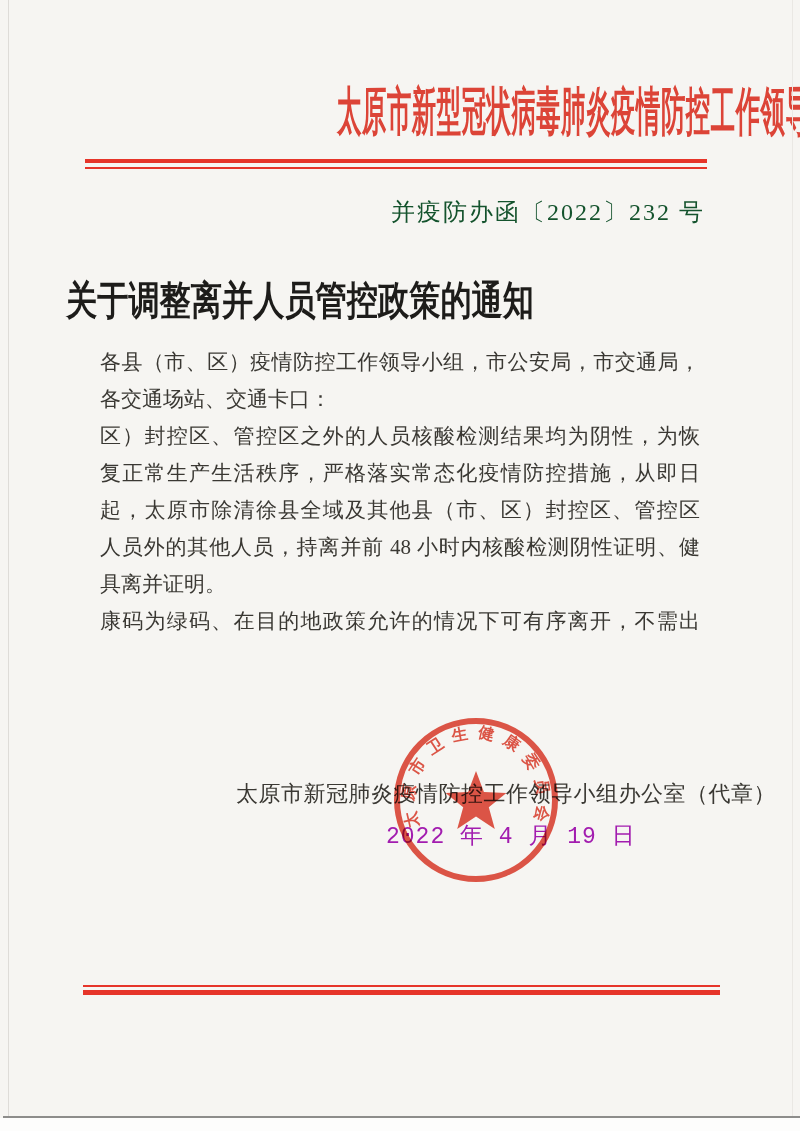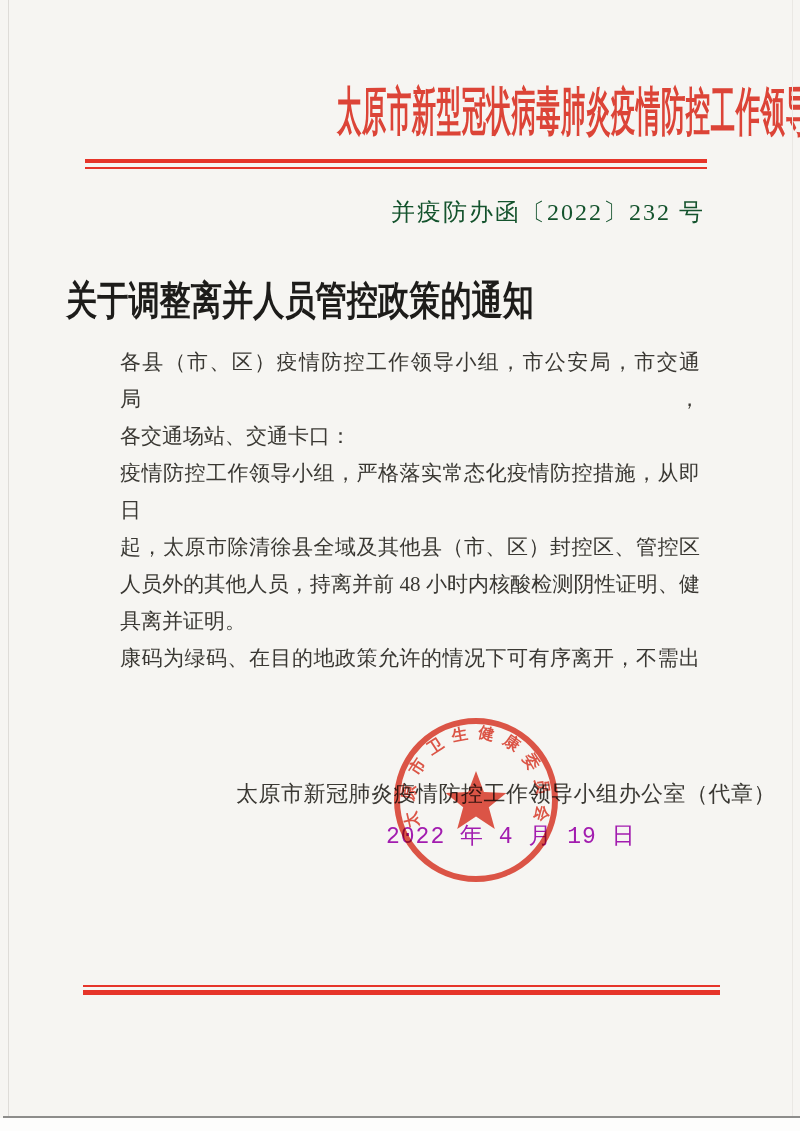--- a/index.html
+++ b/index.html
@@ -51,21 +51,21 @@
   .doc-title .stretch {
     display: inline-block; white-space: nowrap;
     font-size: 40px; transform: scaleX(0.78); transform-origin: center;
   }
 
   
   .doc-body {
     position: absolute; top: 344px; left: 100px; width: 600px;
     font-size: 21px; line-height: 37px; color: #3a3833;
   }
-  .body-line { text-align: justify; text-align-last: justify; margin-left: 20px; }
+  .body-line { text-align: justify; text-align-last: justify; }
   .body-line.no-justify { text-align-last: left; }
   .body-line.indent { text-indent: 2em; }
 
   
   .signature {
     position: absolute; top: 779px; left: 236px;
     font-size: 22px; letter-spacing: 0.5px; white-space: nowrap;
     color: #3a3833;
   }
   .doc-date {
@@ -110,21 +110,22 @@
   <div class="doc-number">并疫防办函〔2022〕232 号</div>
 
   <h1 class="doc-title">
     <span class="stretch">关于调整离并人员管控政策的通知</span>
   </h1>
 
   <div class="doc-body">
 
   <div class="body-line">各县（市、区）疫情防控工作领导小组，市公安局，市交通局，</div>
       <div class="body-line no-justify">各交通场站、交通卡口：</div>
-      <div class="body-line">疫情防控工作领导小组，严格落实常态化疫情防控措施，从即日</div>
+      <div class="body-line">区）封控区、管控区之外的人员核酸检测结果均为阴性，为恢</div>
+      <div class="body-line">复正常生产生活秩序，严格落实常态化疫情防控措施，从即日</div>
       <div class="body-line">起，太原市除清徐县全域及其他县（市、区）封控区、管控区</div>
       <div class="body-line">人员外的其他人员，持离并前 48 小时内核酸检测阴性证明、健</div>
       <div class="body-line no-justify">具离并证明。</div>
       <div class="body-line">康码为绿码、在目的地政策允许的情况下可有序离开，不需出</div>
     </div>
 
   <div class="signature">太原市新冠肺炎疫情防控工作领导小组办公室（代章）</div>
   <div class="doc-date">2022 年 4 月 19 日</div>
 
   <div class="seal">

